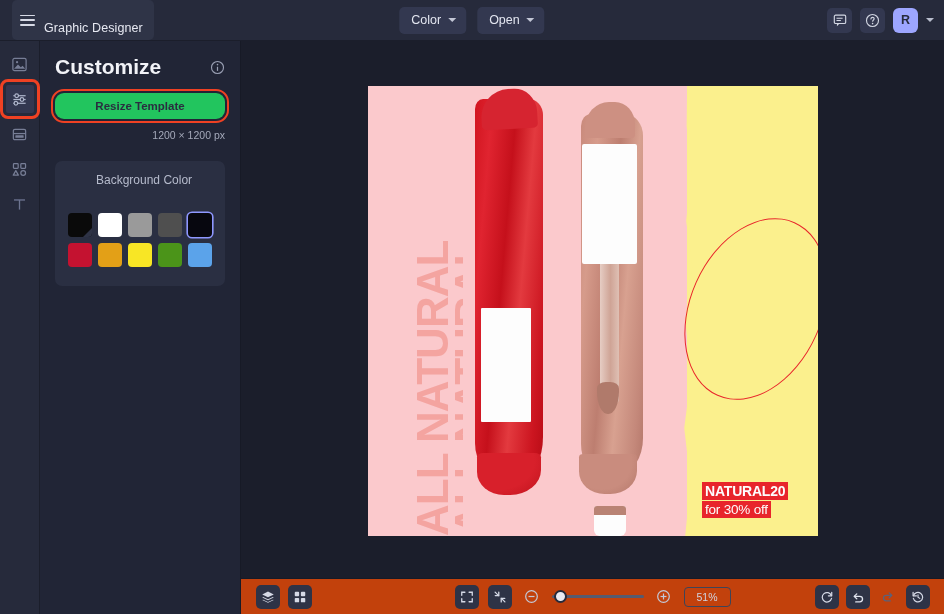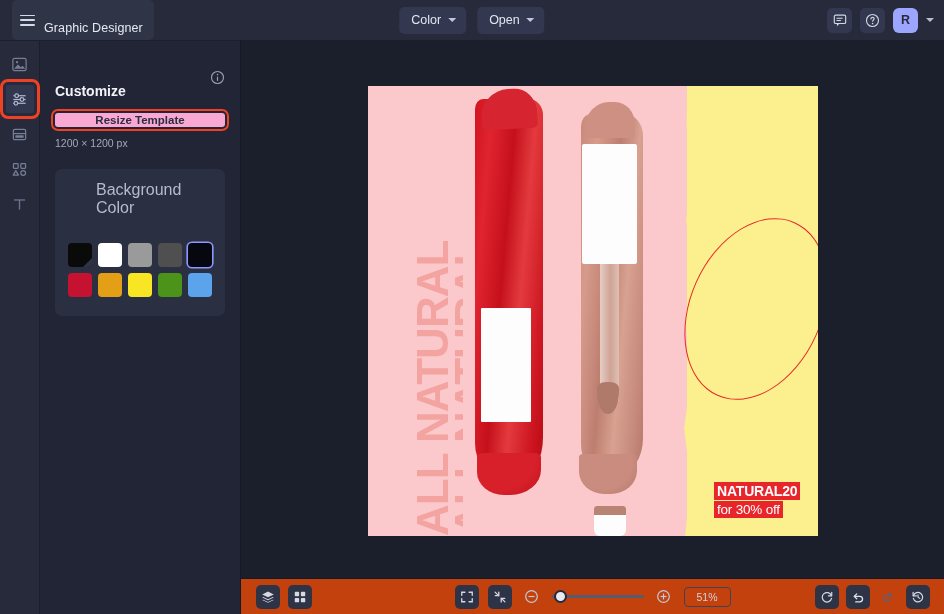--- a/index.html
+++ b/index.html
@@ -78,36 +78,36 @@
     outline: 3px solid #ef4123; outline-offset: 3px; border-radius: 2px;
   }
 
   
   #panel {
     position: absolute; left: 40px; top: 41px; width: 201px; height: 573px;
     background: #212536; border-right: 1px solid #171a26;
     padding: 14px 15px 0 15px;
   }
   #panel-head { display: flex; align-items: center; justify-content: space-between; }
-  #panel-title { color: #f2f3f8; font-size: 14px; font-weight: bold; margin-top: 28px; }
+  #panel-title { color: #f2f3f8; font-size: 21px; font-weight: bold; }
   #resize-btn {
-    margin-top: 14px; width: 100%; height: 14px;
-    background: #f9a8d4; border-radius: 3px;
+    margin-top: 14px; width: 100%; height: 26px;
+    background: #22c55e; border-radius: 9px;
     color: #2a2e40; font-size: 11.5px; font-weight: bold;
     display: flex; align-items: center; justify-content: center;
     cursor: pointer;
     outline: 2.5px solid #ef4123; outline-offset: 2.5px;
   }
-  #dims { margin-top: 10px; text-align: left; color: #a4a9ba; font-size: 10.5px; }
+  #dims { margin-top: 10px; text-align: right; color: #a4a9ba; font-size: 10.5px; }
 
   #bg-card {
     margin-top: 20px; background: #2a2f42; border-radius: 7px;
     padding: 12px 13px 13px 13px;
   }
-  #bg-card-title { color: #b6bbcc; font-size: 16px; margin-bottom: 26px; padding-left: 28px; }
+  #bg-card-title { color: #b6bbcc; font-size: 12px; margin-bottom: 26px; padding-left: 28px; }
   .swatch-row { display: flex; gap: 6px; margin-bottom: 6px; }
   .swatch {
     width: 26px; height: 24px; border-radius: 4px; cursor: pointer;
     position: relative;
   }
   .swatch.selected { box-shadow: 0 0 0 1.6px #8e97ff; }
   .swatch.corner::after {
     content: ""; position: absolute; right: 0; bottom: 0;
     width: 0; height: 0;
     border-left: 9px solid transparent; border-bottom: 9px solid #2e3346;
@@ -213,21 +213,21 @@
   .cv-ellipse {
     position: absolute; left: 322px; top: 128px; width: 132px; height: 190px;
     border: 1.6px solid #d1342a; border-radius: 50%;
     transform: rotate(24deg);
   }
   .cv-head {
     position: absolute; right: 12px; top: 25px; width: 112px;
     color: #e8252b; font-weight: bold; font-size: 11.5px; line-height: 1.25;
     letter-spacing: -.1px;
   }
-  .cv-promo { position: absolute; right: 0; bottom: 18px; width: 104px; }
+  .cv-promo { position: absolute; right: 12px; bottom: 18px; width: 104px; }
   .cv-promo .code {
     display: inline-block; background: #e8252b; color: #fdfdfd;
     font-weight: bold; font-size: 14px; padding: 1px 3px; letter-spacing: -.2px;
   }
   .cv-promo .off {
     display: inline-block; background: #e8252b; color: #fdfdfd;
     font-size: 13.5px; padding: 1px 3px; margin-top: 1px; letter-spacing: -.2px;
   }
 
   

